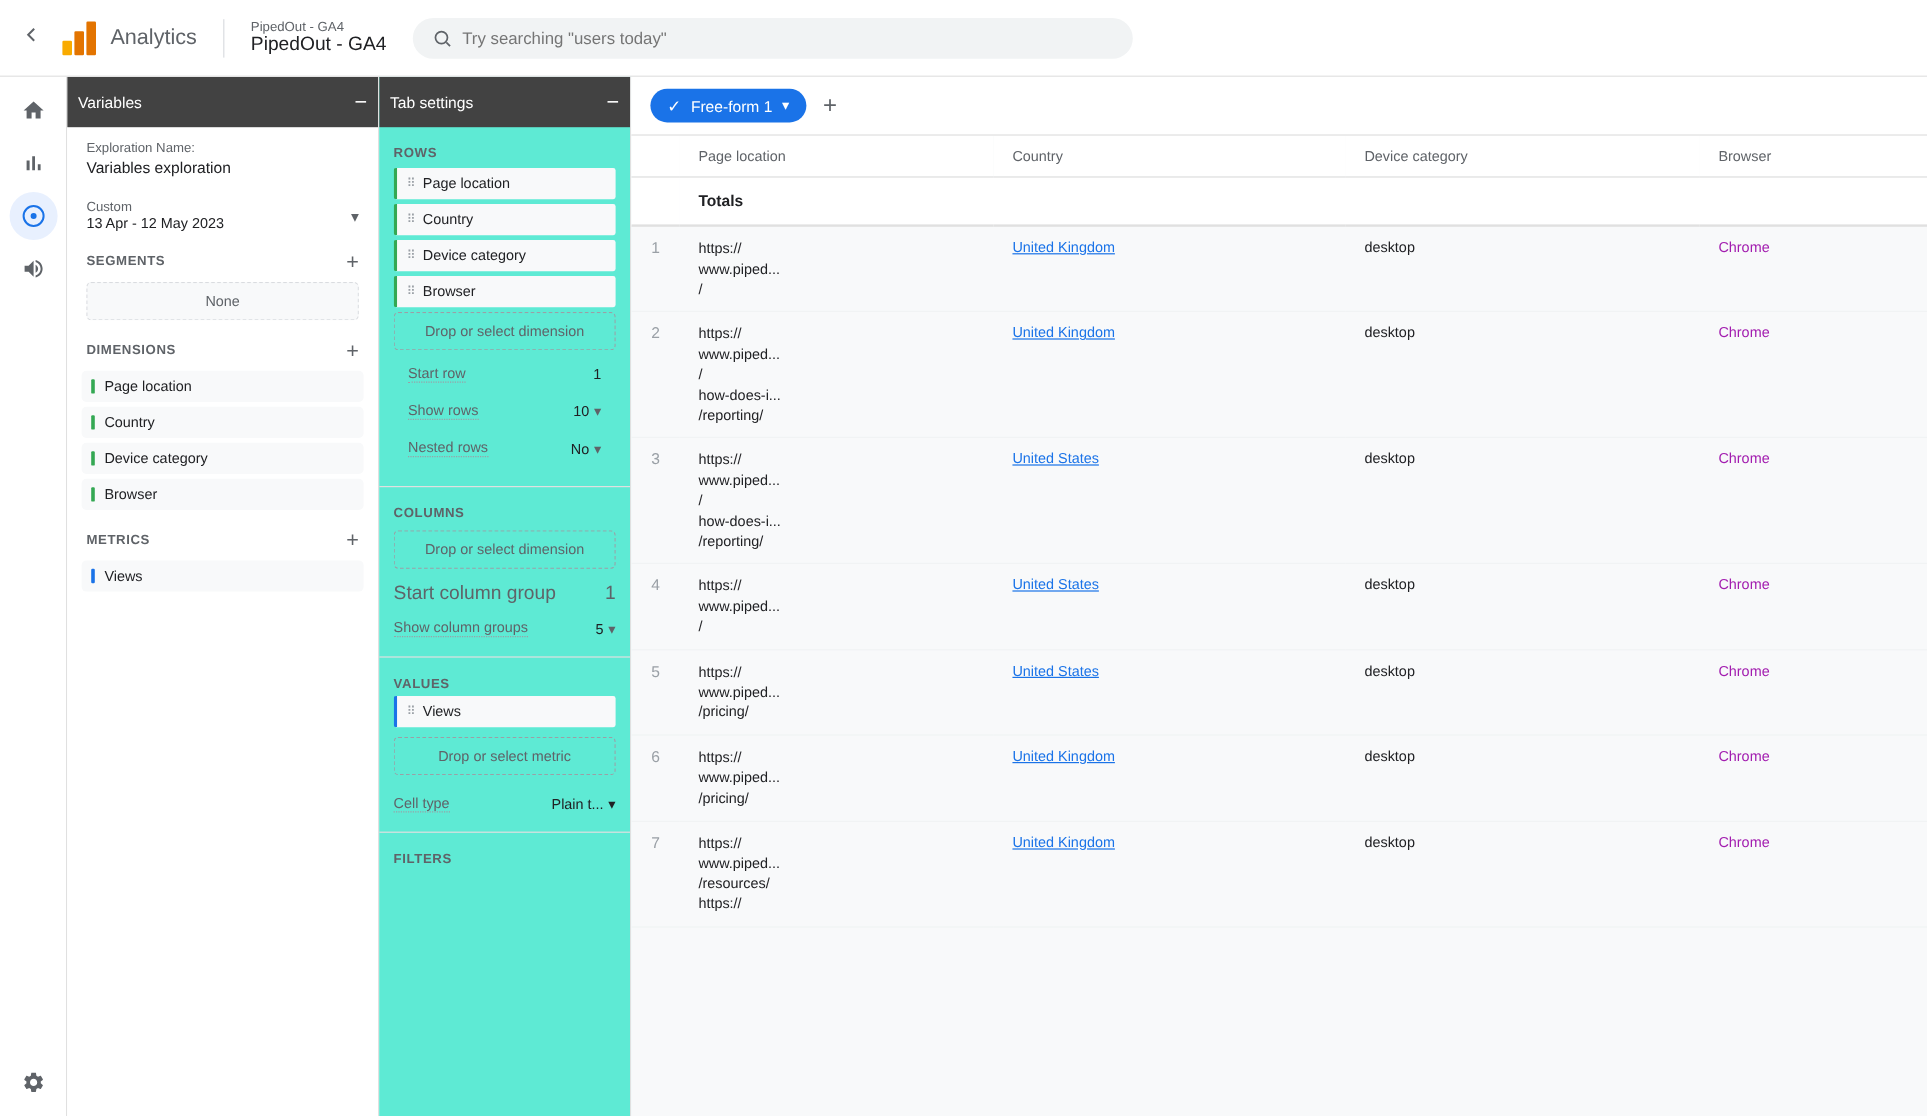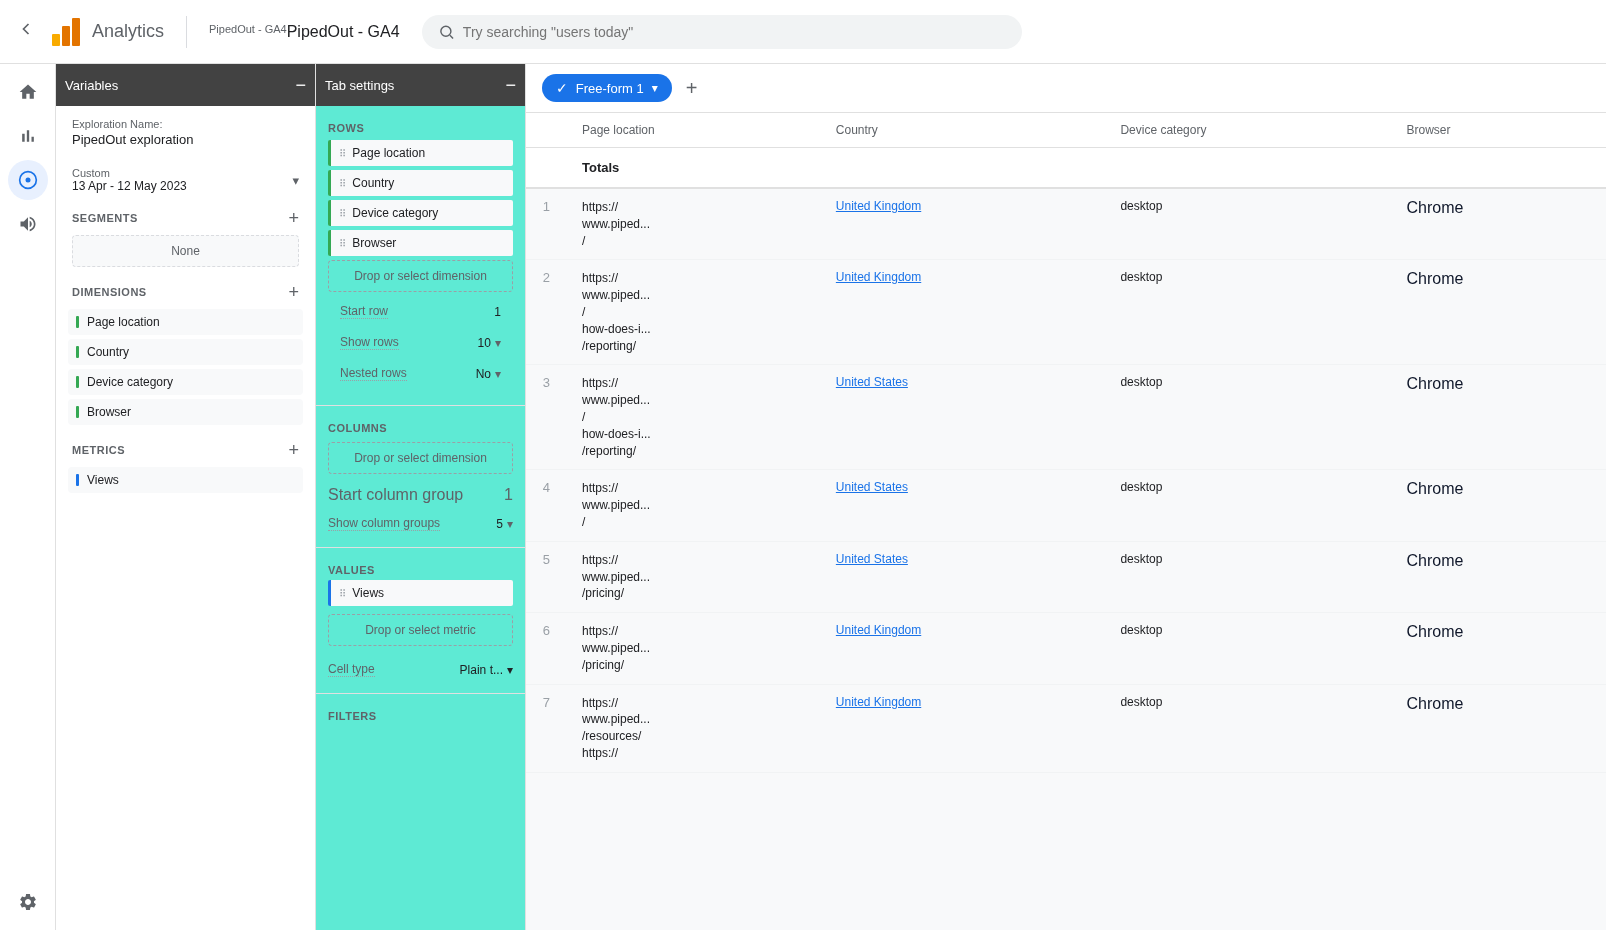--- a/index.html
+++ b/index.html
@@ -4,21 +4,21 @@
   <style>
     * { box-sizing: border-box; margin: 0; padding: 0; }
     body { font-family: 'Google Sans', Arial, sans-serif; font-size: 13px; background: #fff; color: #202124; display: flex; flex-direction: column; height: 930px; overflow: hidden; }
 
     
     .topbar { display: flex; align-items: center; height: 64px; background: #fff; border-bottom: 1px solid #e0e0e0; padding: 0 16px; gap: 22px; flex-shrink: 0; }
     .topbar-logo { display: flex; align-items: center; gap: 8px; }
     .logo-icon { width: 36px; height: 36px; }
     .logo-text { font-size: 18px; color: #5f6368; font-weight: 400; }
     .topbar-divider { width: 1px; height: 32px; background: #dadce0; }
-    .topbar-title { display: flex; flex-direction: row; }
+    .topbar-title { display: flex; flex-direction: column; }
     .topbar-title-sub { font-size: 11px; color: #5f6368; }
     .topbar-title-main { font-size: 16px; font-weight: 500; color: #202124; }
     .search-bar { flex: 1; max-width: 600px; display: flex; align-items: center; background: #f1f3f4; border-radius: 24px; padding: 8px 16px; gap: 8px; }
     .search-input { border: none; background: transparent; outline: none; font-size: 14px; color: #5f6368; width: 100%; }
 
     
     .main-layout { display: flex; flex: 1; overflow: hidden; }
 
     
     .icon-nav { width: 56px; background: #fff; border-right: 1px solid #e0e0e0; display: flex; flex-direction: column; align-items: center; padding-top: 8px; gap: 4px; flex-shrink: 0; }
@@ -91,21 +91,21 @@
     .add-tab-btn { width: 32px; height: 32px; border-radius: 50%; display: flex; align-items: center; justify-content: center; cursor: pointer; color: #5f6368; border: none; background: none; font-size: 20px; }
 
     
     .data-table-container { flex: 1; overflow: auto; padding: 0; }
     .data-table { width: 100%; border-collapse: collapse; font-size: 13px; }
     .data-table th { text-align: left; padding: 10px 16px; color: #5f6368; font-weight: 500; font-size: 12px; border-bottom: 1px solid #e0e0e0; background: #fff; position: sticky; top: 0; z-index: 1; white-space: nowrap; }
     .data-table td { padding: 10px 16px; border-bottom: 1px solid #f1f3f4; vertical-align: top; }
     .cell-url { color: #202124; font-size: 12px; line-height: 1.4; }
     .cell-country { color: #1a73e8; font-size: 12px; text-decoration: underline; }
     .cell-device { color: #202124; font-size: 12px; }
-    .cell-browser { color: #0f172a; font-size: 16px; }
+    .cell-browser { color: #a21caf; font-size: 12px; }
     .totals-row td { font-weight: 600; color: #202124; font-size: 13px; padding: 12px 16px; background: #fff; border-bottom: 2px solid #e0e0e0; }
     .row-num-col { width: 40px; color: #9aa0a6; text-align: right; padding-right: 12px; }
   </style>
 </head>
 <body>
 
 <div class="topbar">
   <div class="topbar-logo">
 
     <div style="cursor:pointer;color:#5f6368;font-size:18px;margin-right:4px;">
@@ -169,21 +169,21 @@
   </div>
 
   <div class="variables-panel">
     <div class="panel-header">
       <span>Variables</span>
       <button class="panel-header-btn">−</button>
     </div>
 
     <div class="var-section">
       <div class="exploration-name-label">Exploration Name:</div>
-      <div class="exploration-name">PipedOut exploration</div>
+      <div class="exploration-name">Variables exploration</div>
     </div>
 
     <div class="date-section">
       <div>
         <div class="date-label">Custom</div>
         <div class="date-value">13 Apr - 12 May 2023</div>
       </div>
       <div class="date-chevron">▾</div>
     </div>
 

